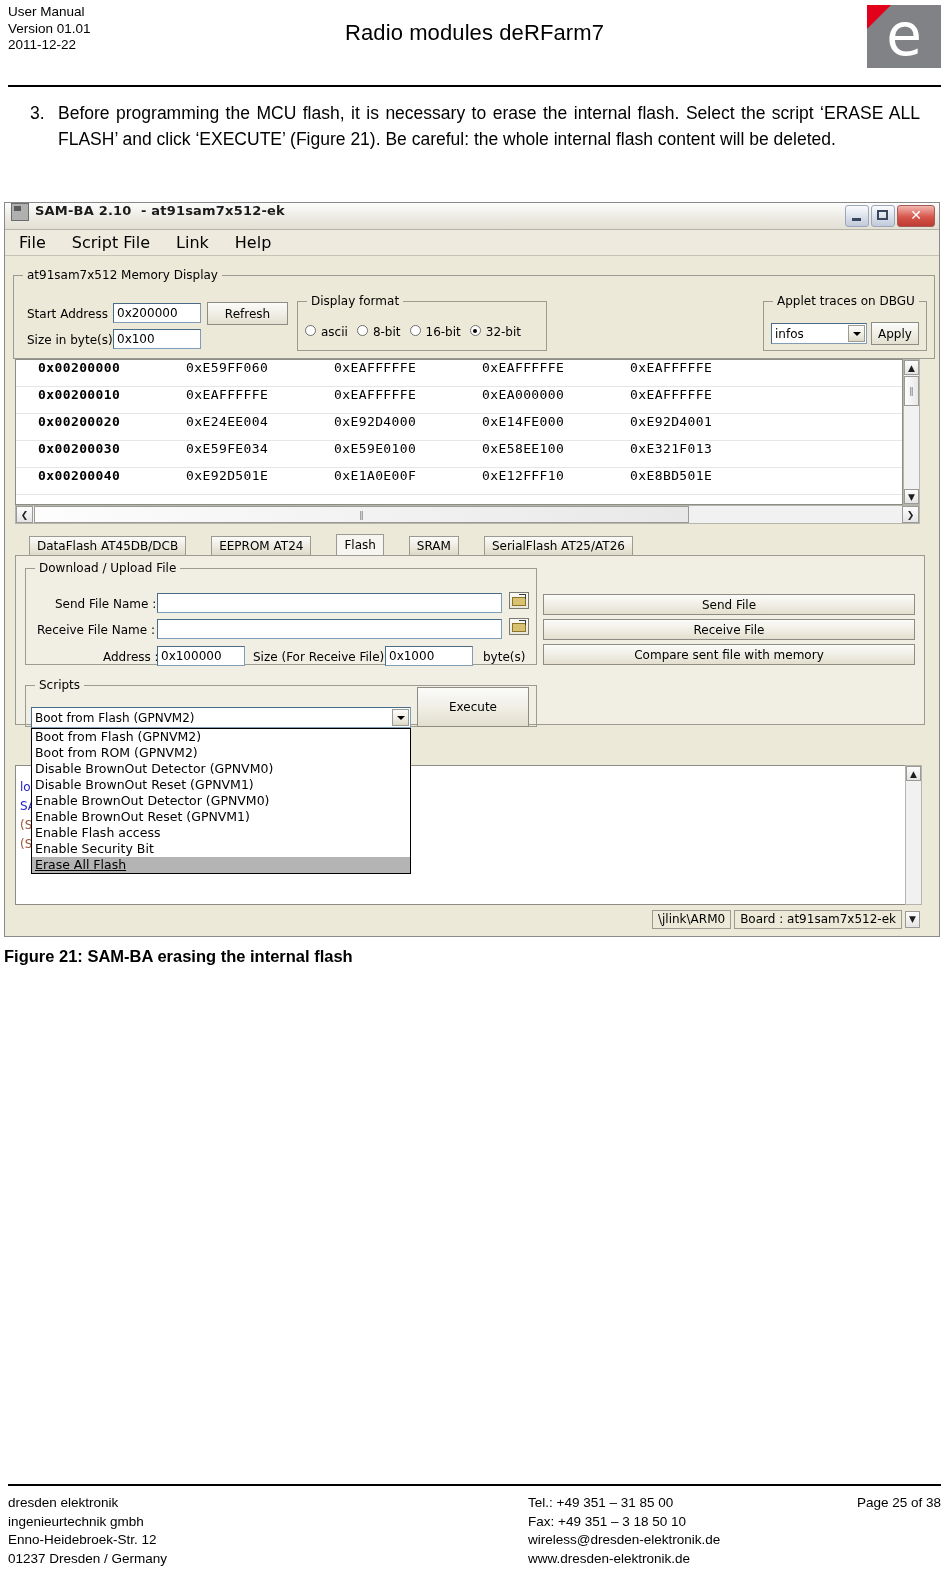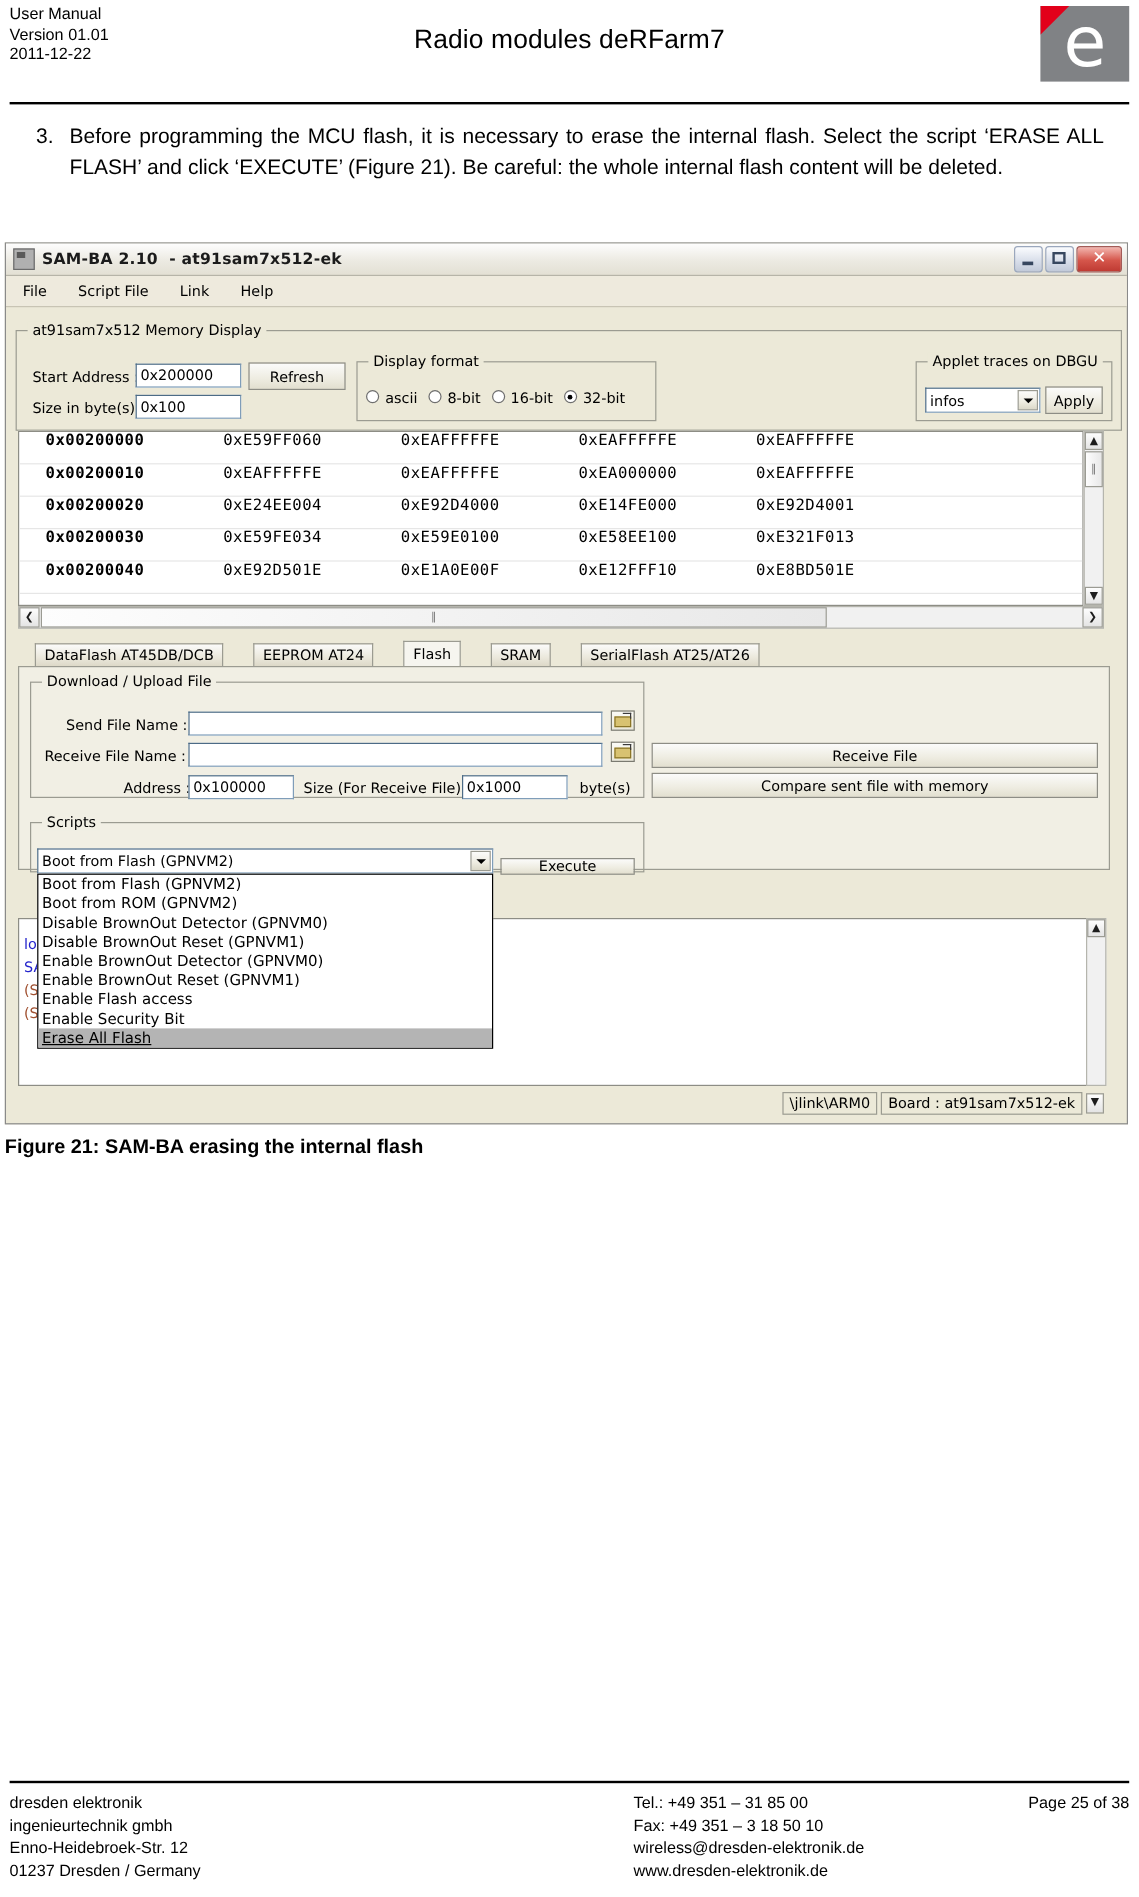--- a/index.html
+++ b/index.html
@@ -106,21 +106,21 @@
     font-family: "DejaVu Sans", sans-serif;
     font-size: 11.5px;
     color: #000;
   }
   .titlebar {
     position: relative;
     height: 26px;
     background: linear-gradient(#fdfdfd, #eceae2 55%, #e3e0d4);
     border-bottom: 1px solid #b6b4a8;
     display: flex;
-    align-items: center;
+    align-items: flex-start;
   }
   .title-ico {
     width: 16px; height: 16px;
     margin: 0 6px 0 6px;
     background: #b0b0b0;
     border: 1px solid #6b6b6b;
     position: relative;
     flex: none;
   }
   .title-ico::after {
@@ -176,21 +176,21 @@
     text-align: center;
   }
   .menubar {
     height: 25px;
     background: #eeeadd;
     border-bottom: 1px solid #c8c4b4;
     display: flex;
     align-items: center;
     padding-left: 14px;
     gap: 26px;
-    font-size: 12px;
+    font-size: 16px;
   }
   .menubar span { cursor: default; }
 
   
   .groupbox {
     position: absolute;
     border: 1px solid #9b9b91;
     background: transparent;
   }
   .gb-title {
@@ -628,33 +628,34 @@
   <div class="lbl" style="position:absolute; left:32px; top:420px;">Receive File Name :</div>
   <div class="tfield" style="position:absolute; left:152px; top:416px; width:345px; height:20px;"></div>
   <div class="folder-ico" style="position:absolute; left:504px; top:415px;"></div>
 
   <div class="lbl" style="position:absolute; left:98px; top:447px;">Address :</div>
   <div class="tfield" style="position:absolute; left:152px; top:443px; width:88px; height:20px;">0x100000</div>
   <div class="lbl" style="position:absolute; left:248px; top:447px;">Size (For Receive File) :</div>
   <div class="tfield" style="position:absolute; left:380px; top:443px; width:88px; height:20px;">0x1000</div>
   <div class="lbl" style="position:absolute; left:478px; top:447px;">byte(s)</div>
 
+  <div class="btn" style="position:absolute; left:538px; top:391px; width:372px; height:21px;">Send File</div>
   <div class="btn" style="position:absolute; left:538px; top:416px; width:372px; height:21px;">Receive File</div>
   <div class="btn" style="position:absolute; left:538px; top:441px; width:372px; height:21px;">Compare sent file with memory</div>
 
   <div class="groupbox" style="left:20px; top:482px; width:510px; height:40px;">
     <div class="gb-title" style="background:#f1efe4;">Scripts</div>
   </div>
   <div class="combo" style="position:absolute; left:26px; top:504px; width:380px; height:21px;">
     <span>Boot from Flash (GPNVM2)</span>
     <span class="combo-arrow">
         <i></i>
       </span>
   </div>
-  <div class="btn" style="position:absolute; left:412px; top:512px; width:112px; height:14px;">Execute</div>
+  <div class="btn" style="position:absolute; left:412px; top:484px; width:112px; height:40px;">Execute</div>
 
   <div class="logarea" style="left:10px; top:562px; width:905px; height:140px;">
     <div class="logline log-blue" style="margin-top:12px;">load</div>
     <div class="logline log-blue">SAM</div>
     <div class="logline log-brown">(SA</div>
     <div class="logline log-brown">(SA</div>
   </div>
 
   <div class="vscroll" style="left:900px; top:562px; width:17px; height:140px;">
     <div class="sb-btn" style="position:absolute; left:0; top:0; width:15px; height:15px;">▲</div>

